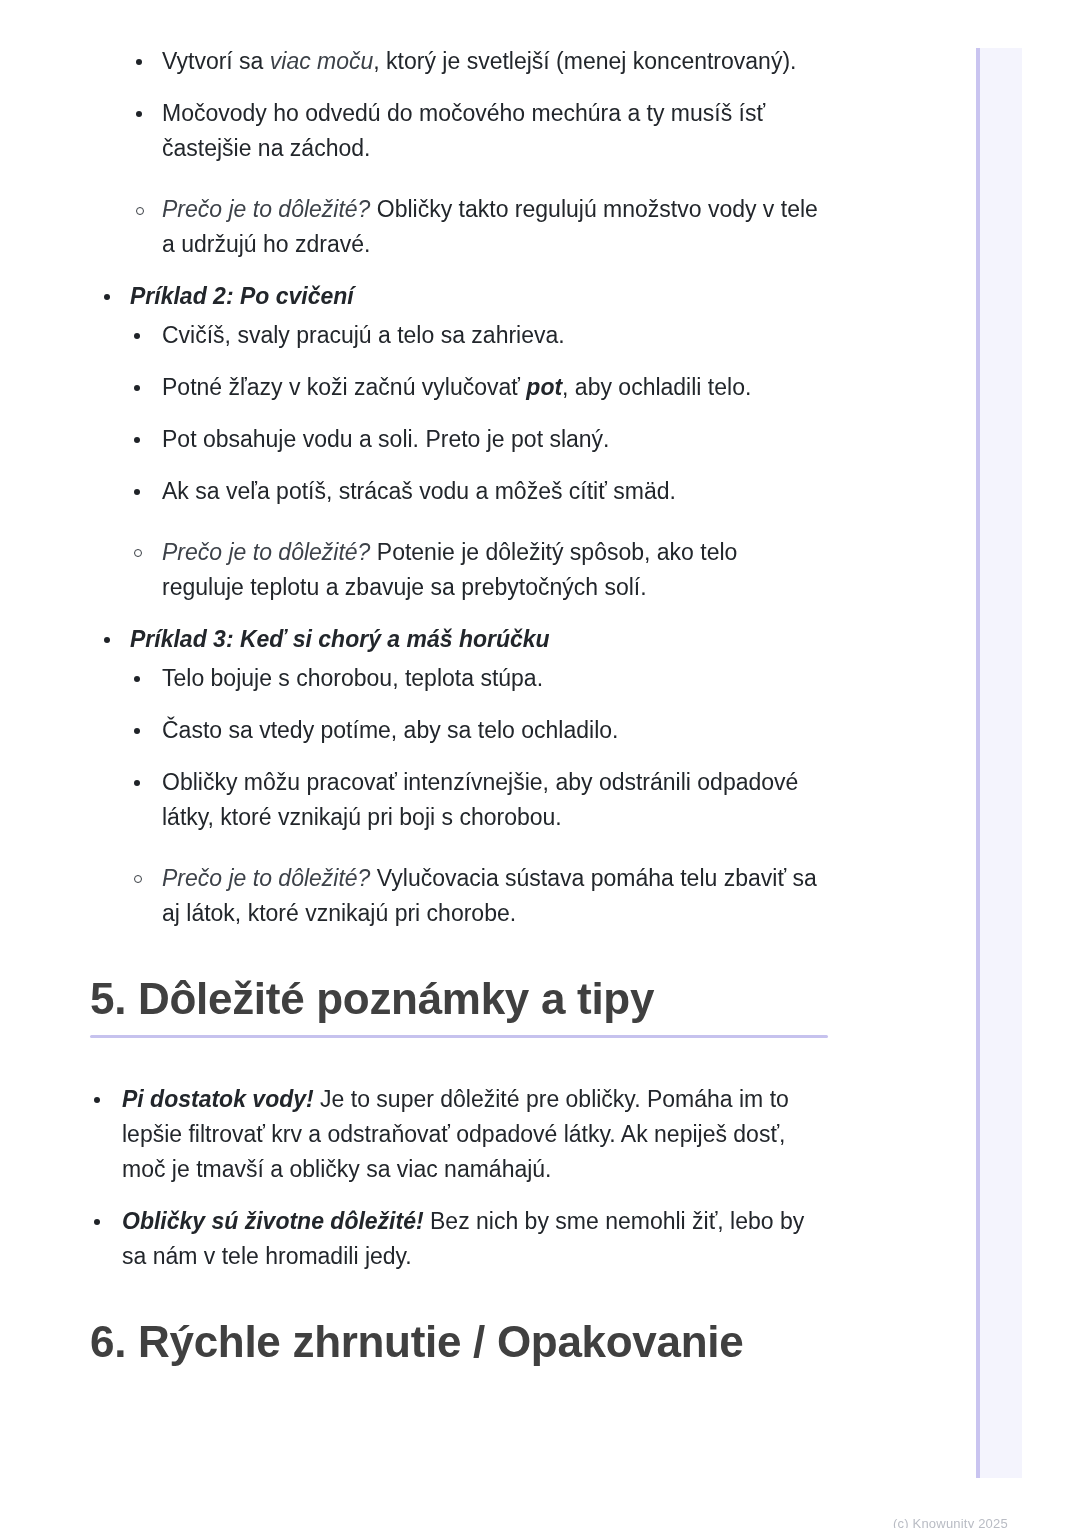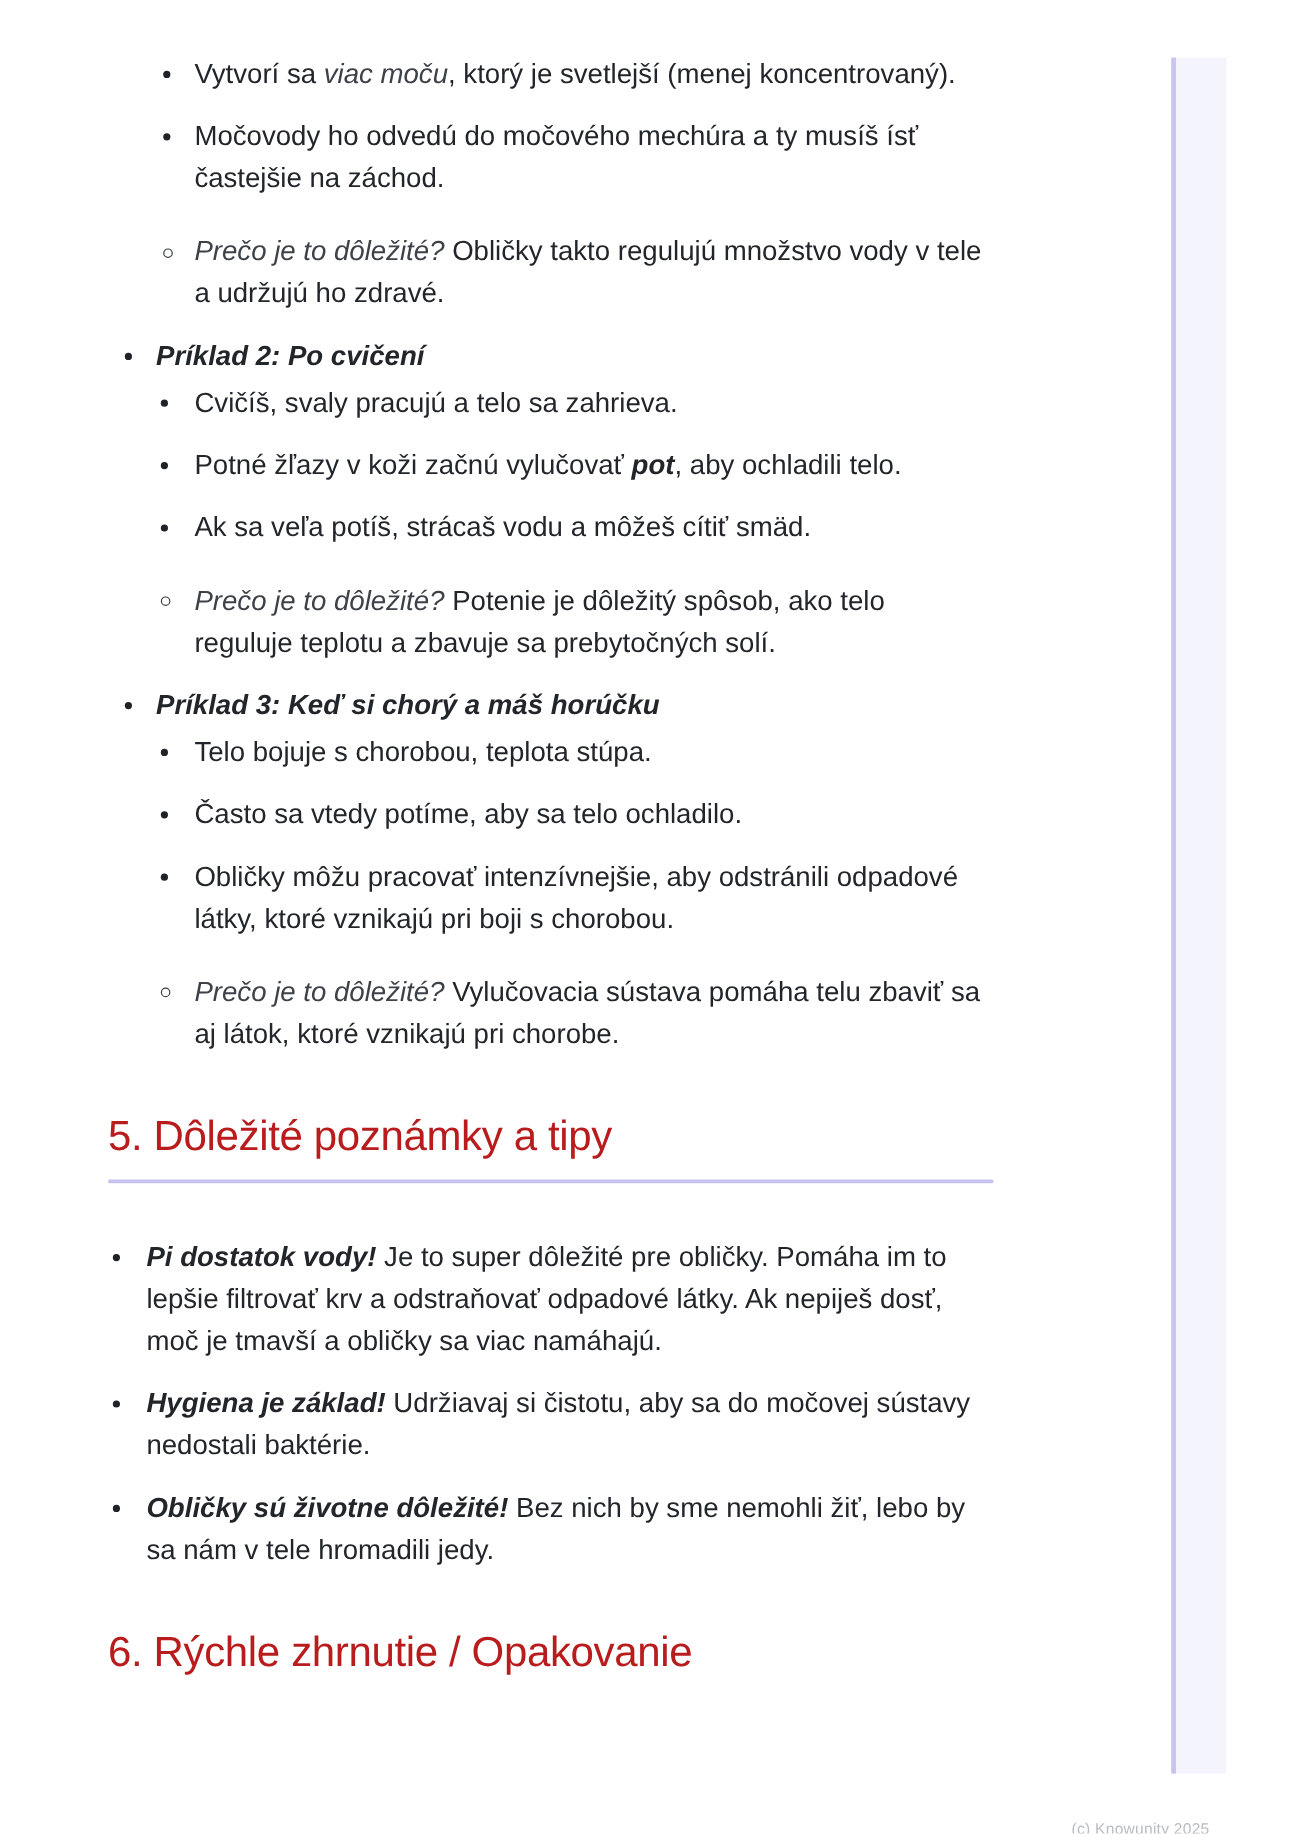--- a/index.html
+++ b/index.html
@@ -130,23 +130,23 @@
   .b { font-weight: bold; font-style: italic; }
   .i { font-style: italic; color: #3d4249; }
 
   
   .section {
     margin-top: 46px;
     padding-left: 90px;
     padding-right: 75px;
   }
   .section-title {
-    font-size: 35px;
-    font-weight: normal;
-    color: #b91c1c;
+    font-size: 44px;
+    font-weight: bold;
+    color: #404040;
     letter-spacing: -0.3px;
     line-height: 44px;
     margin: 0 0 14px 0;
   }
   .section-rule {
     height: 3px;
     width: 738px;
     background: #c6c2ee;
     border-radius: 2px;
   }
@@ -172,38 +172,38 @@
   <ul class="topblock" id="top-block">
       <li><span>Vytvorí sa </span><span class="i">viac moču</span><span>, ktorý je svetlejší (menej koncentrovaný).</span></li>
       <li><span>Močovody ho odvedú do močového mechúra a ty musíš ísť častejšie na záchod.</span></li>
       <li class="why"><span class="i">Prečo je to dôležité?</span><span> Obličky takto regulujú množstvo vody v tele a udržujú ho zdravé.</span></li>
     </ul>
 
   <ul class="lvl1" id="examples-list">
       <li><span class="b">Príklad 2: Po cvičení</span><ul class="lvl2">
           <li><span>Cvičíš, svaly pracujú a telo sa zahrieva.</span></li>
           <li><span>Potné žľazy v koži začnú vylučovať </span><span class="b">pot</span><span>, aby ochladili telo.</span></li>
+          <li><span>Pot obsahuje vodu a soli. Preto je pot slaný.</span></li>
           <li><span>Ak sa veľa potíš, strácaš vodu a môžeš cítiť smäd.</span></li>
           <li class="why"><span class="i">Prečo je to dôležité?</span><span> Potenie je dôležitý spôsob, ako telo reguluje teplotu a zbavuje sa prebytočných solí.</span></li>
         </ul></li>
       <li><span class="b">Príklad 3: Keď si chorý a máš horúčku</span><ul class="lvl2">
           <li><span>Telo bojuje s chorobou, teplota stúpa.</span></li>
           <li><span>Často sa vtedy potíme, aby sa telo ochladilo.</span></li>
           <li><span>Obličky môžu pracovať intenzívnejšie, aby odstránili odpadové látky, ktoré vznikajú pri boji s chorobou.</span></li>
           <li class="why"><span class="i">Prečo je to dôležité?</span><span> Vylučovacia sústava pomáha telu zbaviť sa aj látok, ktoré vznikajú pri chorobe.</span></li>
         </ul></li>
     </ul>
 
   <div id="sections">
       <div class="section">
         <h2 class="section-title">5. Dôležité poznámky a tipy</h2>
         <div class="section-rule"></div>
         <ul class="lvl2 section-body">
           <li><span class="b">Pi dostatok vody!</span><span> Je to super dôležité pre obličky. Pomáha im to lepšie filtrovať krv a odstraňovať odpadové látky. Ak nepiješ dosť, moč je tmavší a obličky sa viac namáhajú.</span></li>
-          <li><span class="b">Hygiena je základ!</span><span> Udržiavaj si čistotu, aby sa do močovej sústavy nedostali baktérie.</span></li>
           <li><span class="b">Obličky sú životne dôležité!</span><span> Bez nich by sme nemohli žiť, lebo by sa nám v tele hromadili jedy.</span></li>
         </ul>
       </div>
       <div class="section">
         <h2 class="section-title">6. Rýchle zhrnutie / Opakovanie</h2>
       </div>
     </div>
 
 </div>
 

